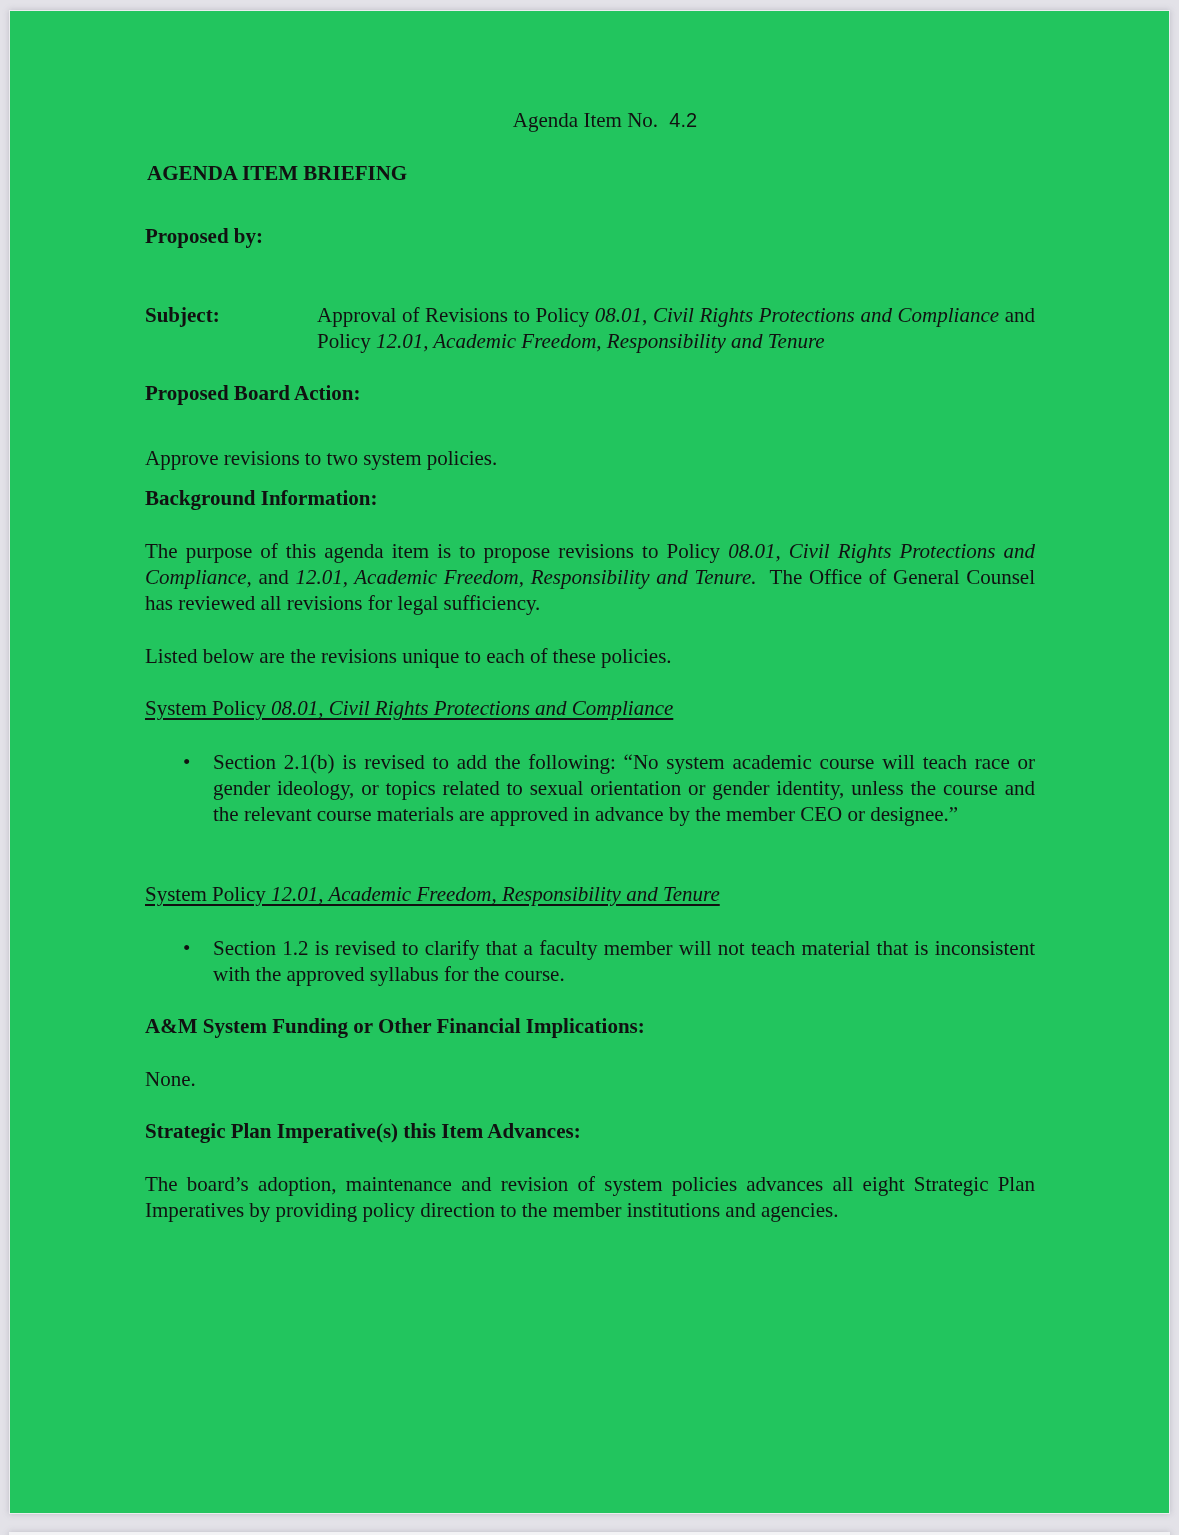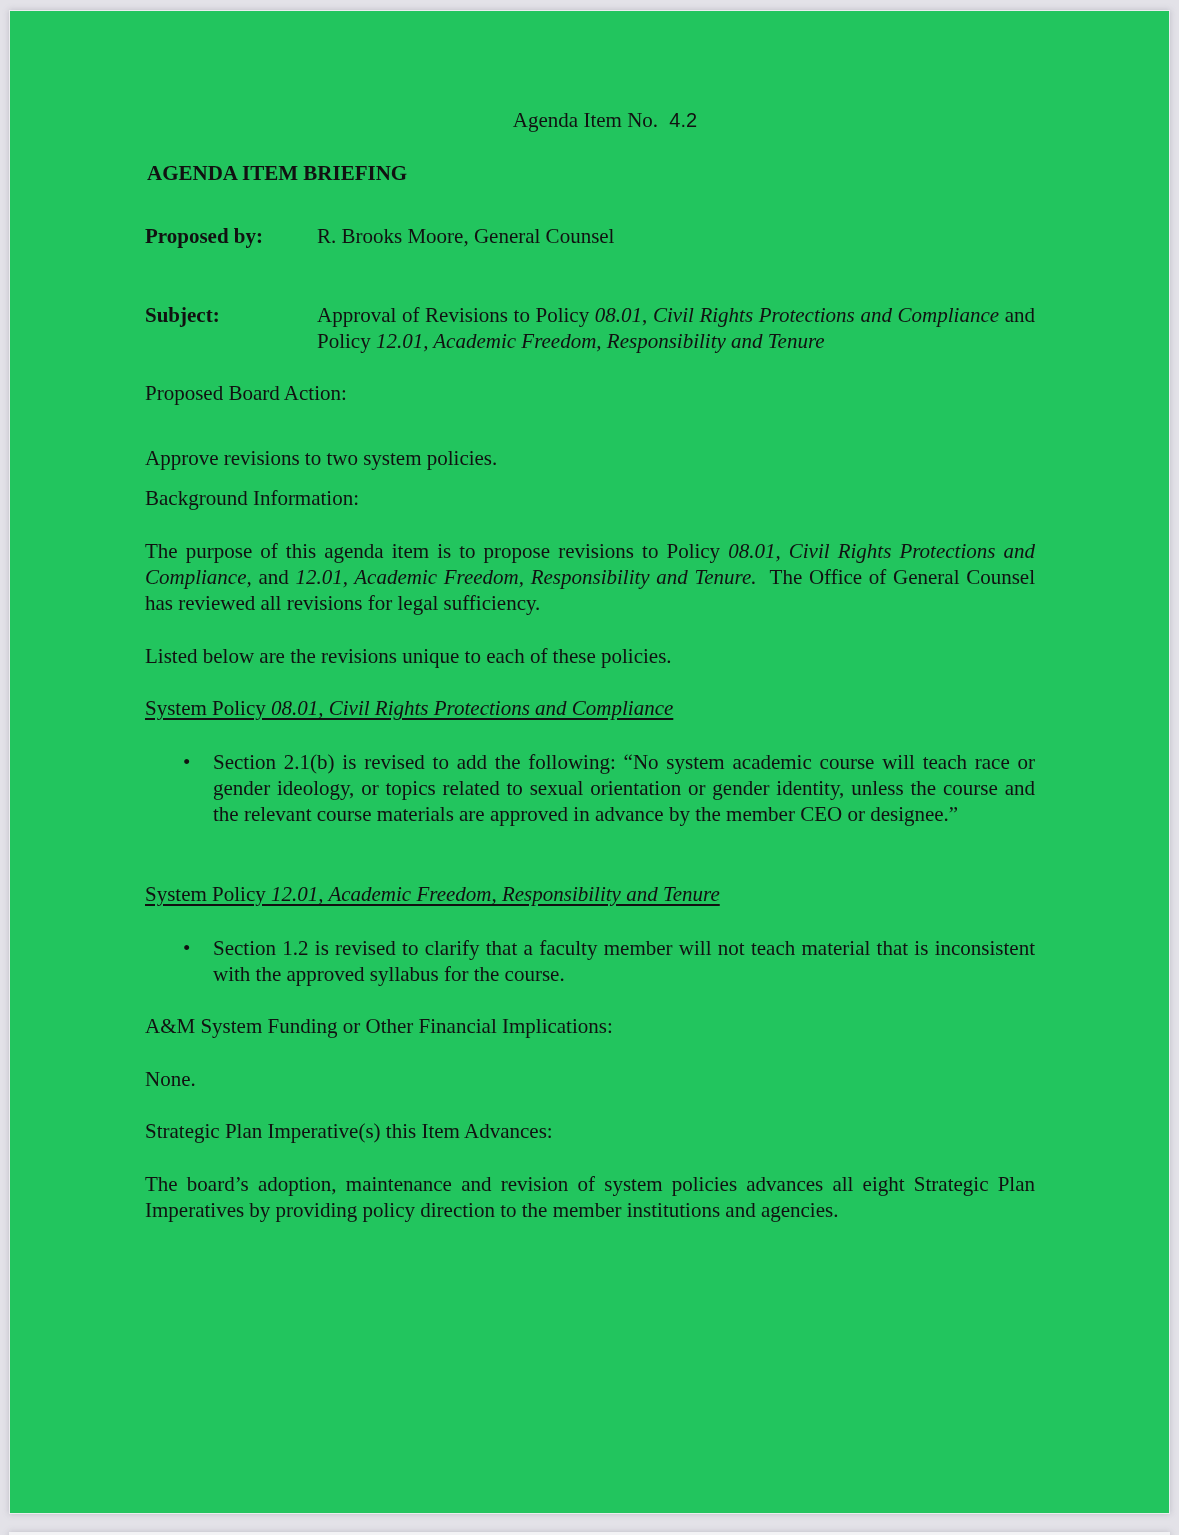--- a/index.html
+++ b/index.html
@@ -91,21 +91,21 @@
     .just-last {
       text-align-last: left;
     }
     .block {
       position: absolute;
       left: 0;
       width: 890px;
       text-align: justify;
     }
     .heading {
-      font-weight: normal;
+      font-weight: bold;
     }
     .policy-head {
       text-decoration: underline;
       text-underline-offset: 3px;
     }
     .bullet-item {
       position: absolute;
       left: 0;
       width: 890px;
     }
@@ -132,21 +132,20 @@
     <div class="agenda-no">
       <span>Agenda Item No.</span>
       <span class="num">4.2</span>
     </div>
 
     <div class="title">AGENDA ITEM BRIEFING</div>
 
     <div class="row" style="top:212px;">
       <div class="label">Proposed by:</div>
       <div class="value">
-        <div style="text-align:left">R. Brooks Moore, General Counsel</div>
       </div>
     </div>
 
     <div class="row" style="top:291px;">
       <div class="label">Subject:</div>
       <div class="value just-last"><span>Approval of Revisions to Policy </span><i>08.01</i><span>, </span><i>Civil Rights Protections and Compliance</i><span> and Policy </span><i>12.01, Academic Freedom, Responsibility and Tenure</i></div>
     </div>
 
     <div class="block heading" style="top:369px;">Proposed Board Action:</div>
     <div class="block" style="top:422px;margin-top:12px;">Approve revisions to two system policies.</div>

